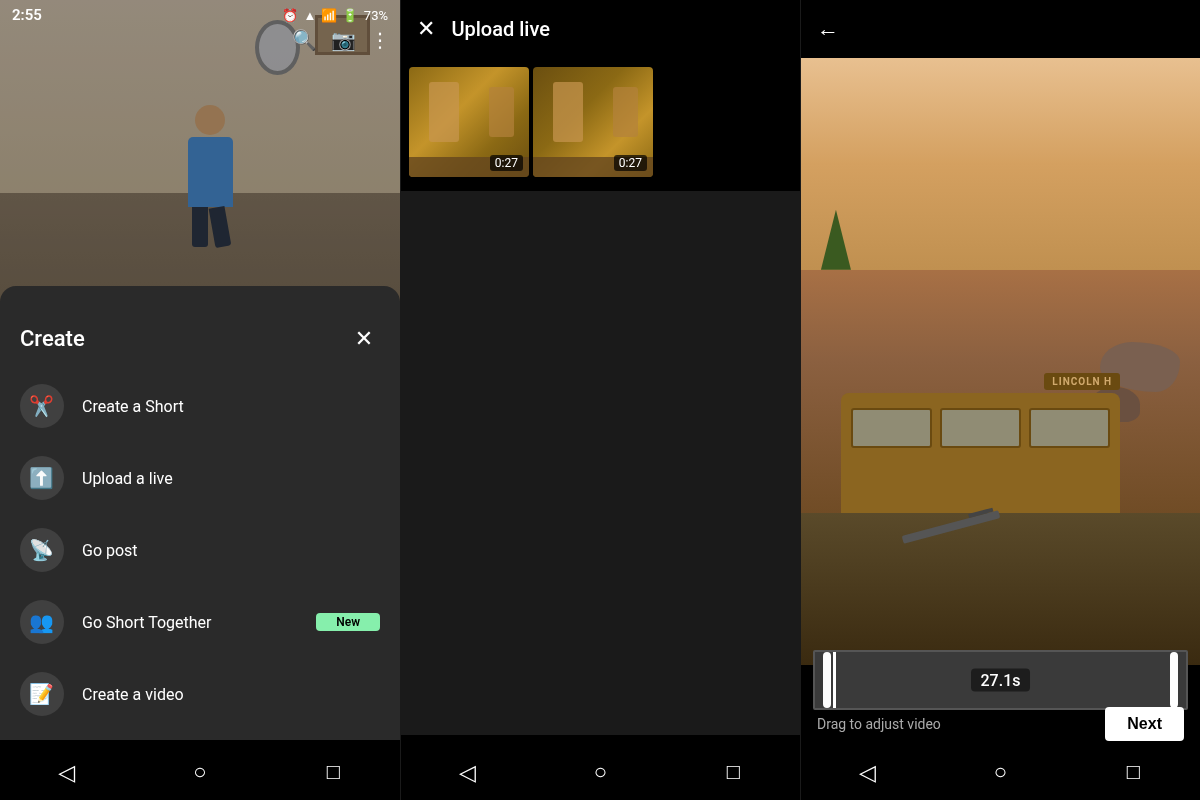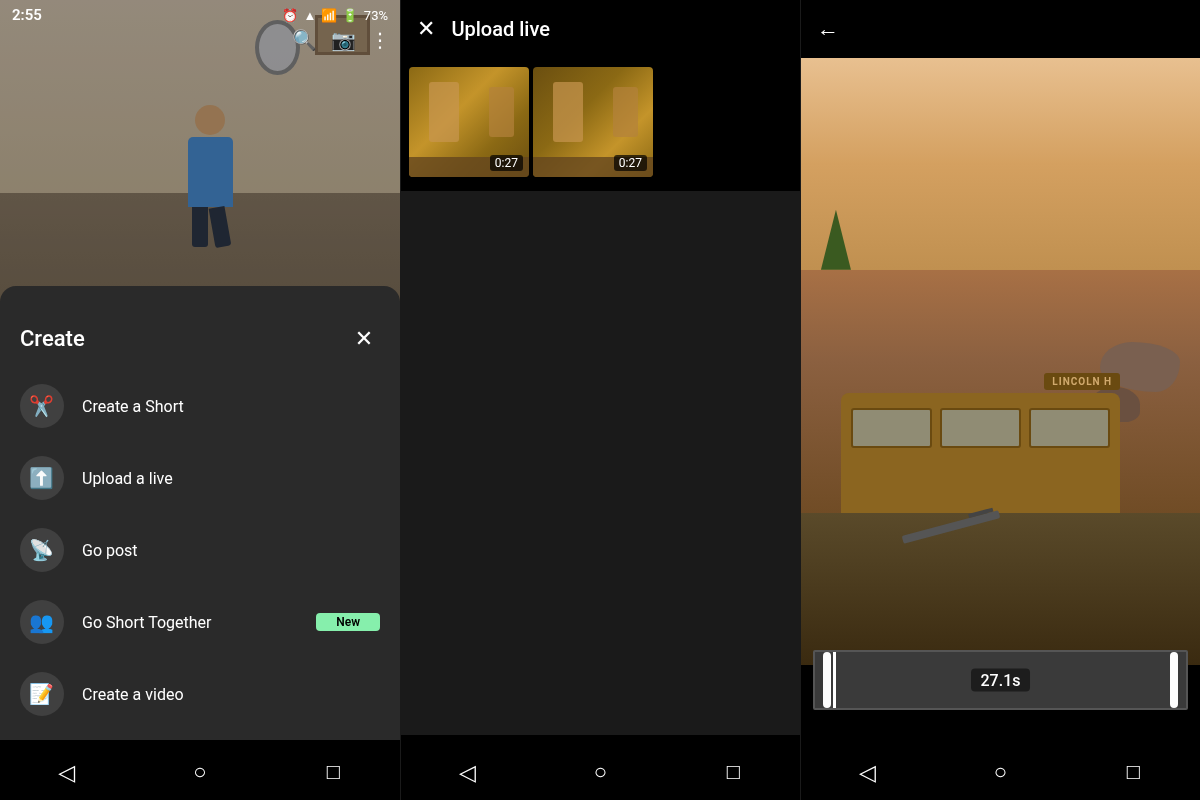--- a/index.html
+++ b/index.html
@@ -714,19 +714,23 @@
 
   <div class="timeline-area">
     <div class="trim-bar">
       <div class="trim-handle-left"></div>
       <div class="trim-playhead"></div>
       <span class="trim-duration-label">27.1s</span>
       <div class="trim-handle-right"></div>
     </div>
   </div>
 
+  <div class="editor-bottom">
+    <span class="drag-hint">Drag to adjust video</span>
+    <button class="next-btn">Next</button>
+  </div>
 
   <div class="bottom-nav">
     <div class="nav-btn">◁</div>
     <div class="nav-btn">○</div>
     <div class="nav-btn">□</div>
   </div>
 </div>
 
 </body></html>

